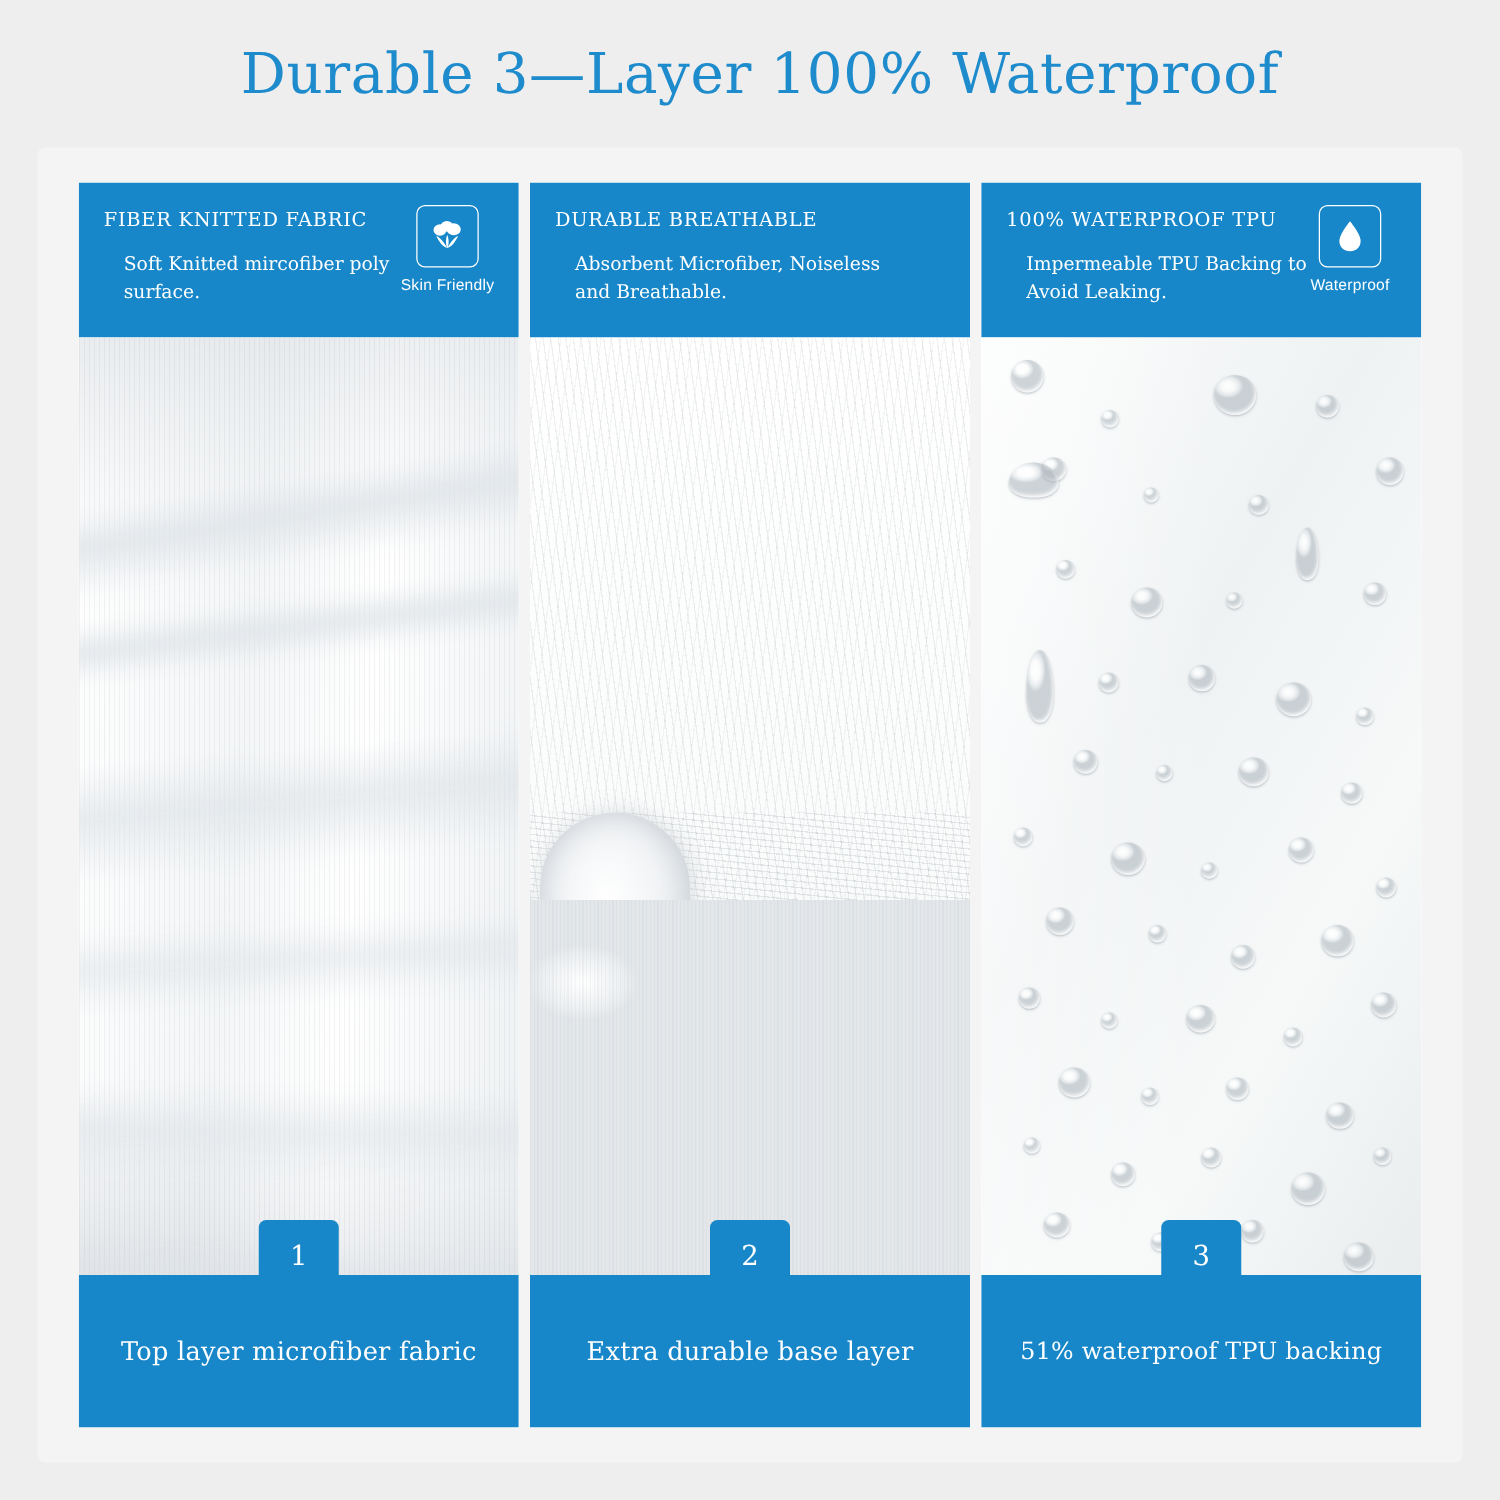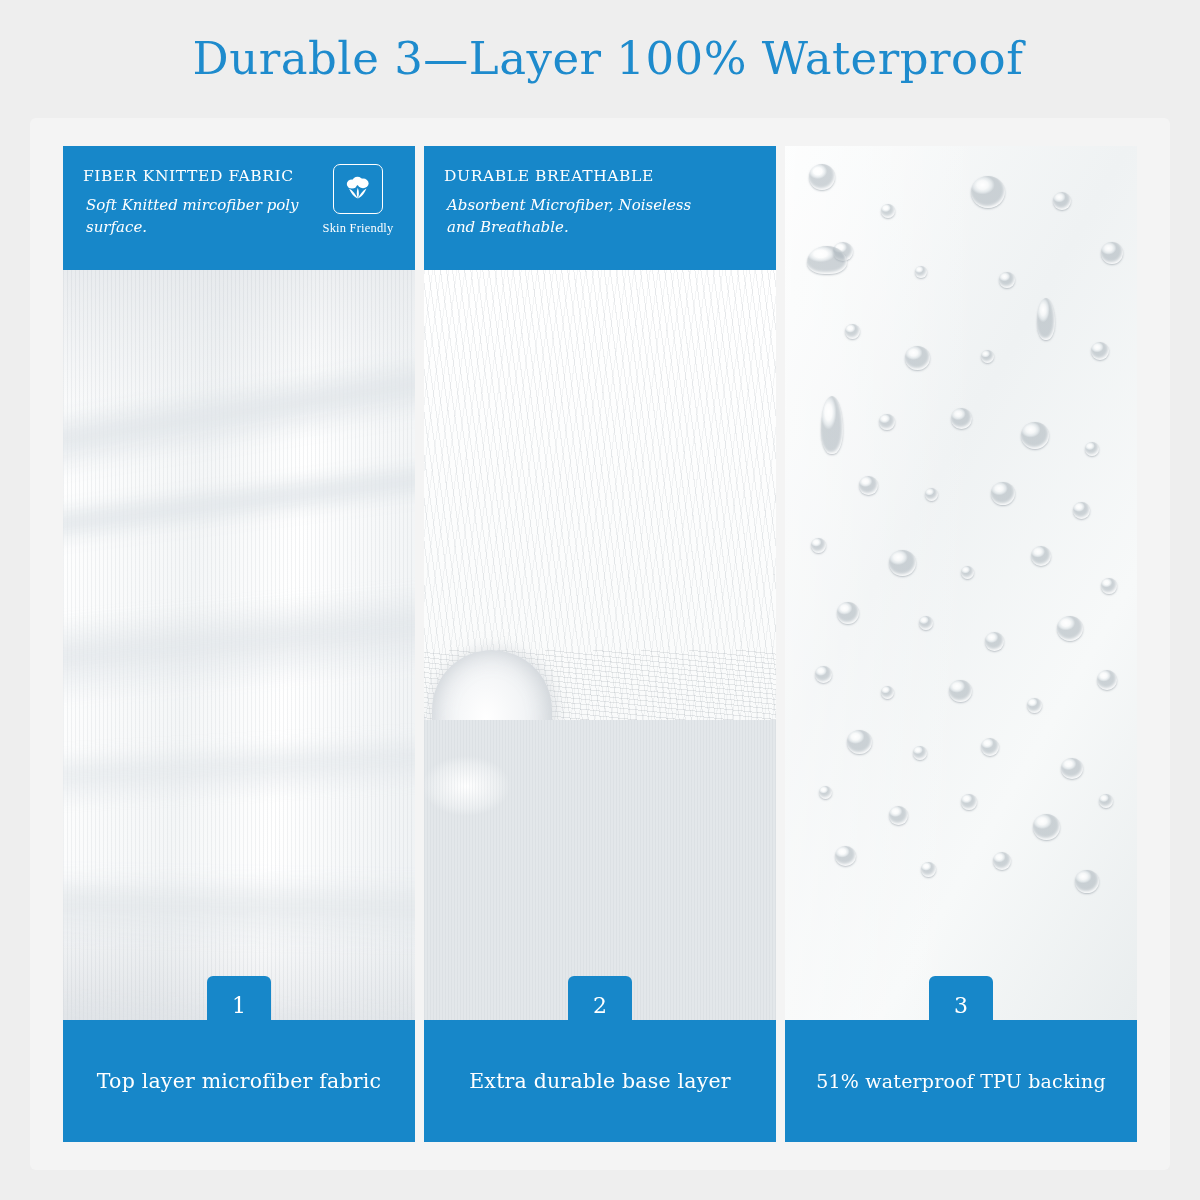--- a/index.html
+++ b/index.html
@@ -73,23 +73,22 @@
     letter-spacing: 0.6px;
     margin: 0 0 10px 0;
     line-height: 1.1;
     max-width: 250px;
   }
 
   .card-header .hdesc {
     font-family: "DejaVu Serif", serif;
     font-size: 15px;
     line-height: 1.45;
-    margin: 3px;
+    margin: 16px;
     max-width: 250px;
-    font-style: italic;
   }
 
   .badge {
     position: absolute;
     right: 14px;
     top: 18px;
     width: 86px;
     text-align: center;
     color: #ffffff;
   }
@@ -97,21 +96,21 @@
     width: 50px;
     height: 50px;
     margin: 0 auto;
     border: 1.6px solid #ffffff;
     border-radius: 7px;
     display: flex;
     align-items: center;
     justify-content: center;
   }
   .badge .blabel {
-    font-family: Liberation Serif, serif;
+    font-family: Liberation Sans, sans-serif;
     font-size: 12.5px;
     margin-top: 7px;
     letter-spacing: 0.2px;
     white-space: nowrap;
   }
 
   
   .photo {
     position: relative;
     flex: 1 1 auto;
@@ -309,20 +308,32 @@
         <div class="quilt-tex"></div>
       </div>
 
       <div class="card-footer">
         <div class="num-tab">2</div>
         <div class="footer-text">Extra durable base layer</div>
       </div>
     </div>
 
     <div class="card">
+      <div class="card-header">
+        <div class="htitle">100% WATERPROOF TPU</div>
+        <div class="hdesc">Impermeable TPU Backing to Avoid Leaking.</div>
+        <div class="badge">
+          <div class="bbox">
+            <svg width="26" height="30" viewBox="0 0 26 30" aria-hidden="true">
+              <path d="M13 3 C13 3 4.5 13.2 4.5 18.8 C4.5 23.8 8.3 27 13 27 C17.7 27 21.5 23.8 21.5 18.8 C21.5 13.2 13 3 13 3 Z" fill="#ffffff"></path>
+            </svg>
+          </div>
+          <div class="blabel">Waterproof</div>
+        </div>
+      </div>
 
       <div class="photo ph3">
         <div class="sheen"></div>
         <div class="drop" style="left:24px;  top:18px;  width:26px; height:26px;"></div>
         <div class="drop" style="left:96px;  top:58px;  width:14px; height:14px;"></div>
         <div class="drop" style="left:186px; top:30px;  width:34px; height:32px;"></div>
         <div class="drop" style="left:268px; top:46px;  width:18px; height:18px;"></div>
         <div class="drop" style="left:316px; top:96px;  width:22px; height:22px;"></div>
         <div class="drop" style="left:48px;  top:96px;  width:20px; height:19px;"></div>
         <div class="drop streak" style="left:22px;  top:100px; width:40px; height:28px;"></div>

